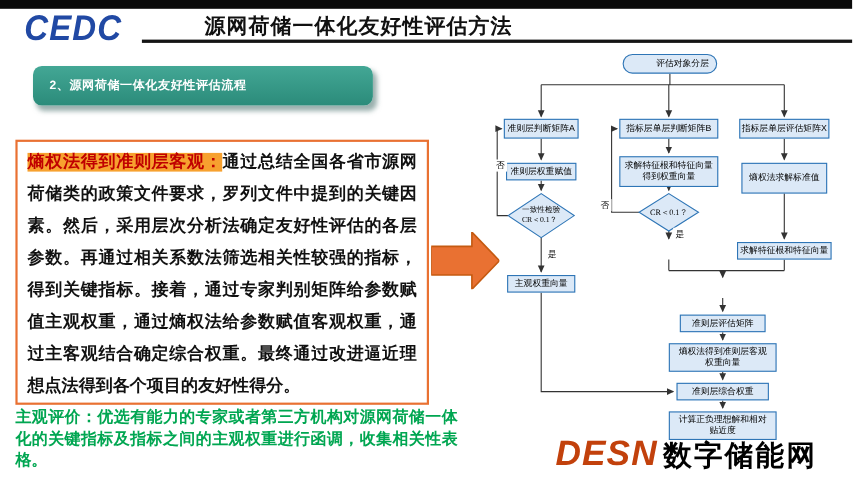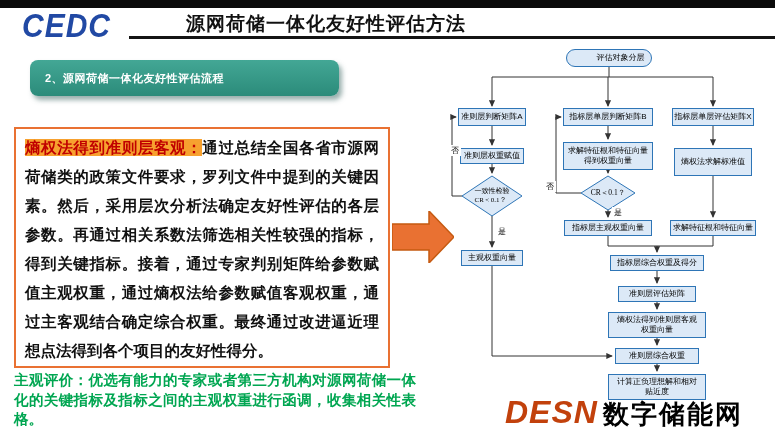--- a/index.html
+++ b/index.html
@@ -79,24 +79,22 @@
     <div class="node" style="left:10px;top:63px;width:68px;height:18px">准则层判断矩阵A</div>
     <div class="node" style="left:115px;top:63px;width:90px;height:18px">指标层单层判断矩阵B</div>
     <div class="node" style="left:224px;top:63px;width:82px;height:18px">指标层单层评估矩阵X</div>
     <div class="node" style="left:12px;top:103px;width:64px;height:16px">准则层权重赋值</div>
     <div class="node" style="left:115px;top:97px;width:90px;height:28px">求解特征根和特征向量
 得到权重向量</div>
     <div class="node" style="left:226px;top:103px;width:78px;height:28px">熵权法求解标准值</div>
     <div class="dlabel" style="left:16px;top:137px;width:56px;height:27px">一致性检验
 CR＜0.1？</div>
     <div class="dlabel" style="left:134px;top:141px;width:52px;height:13px;font-size:7.5px">CR＜0.1？</div>
-    <div class="node" style="left:116px;top:175px;width:88px;height:16px">指标层主观权重向量</div>
     <div class="node" style="left:222px;top:175px;width:86px;height:16px">求解特征根和特征向量</div>
     <div class="node" style="left:13px;top:205px;width:62px;height:16px">主观权重向量</div>
-    <div class="node" style="left:162px;top:210px;width:94px;height:16px">指标层综合权重及得分</div>
     <div class="node" style="left:170px;top:241px;width:78px;height:16px">准则层评估矩阵</div>
     <div class="node" style="left:160px;top:267px;width:98px;height:26px">熵权法得到准则层客观
 权重向量</div>
     <div class="node" style="left:167px;top:303px;width:84px;height:16px">准则层综合权重</div>
     <div class="node" style="left:160px;top:329px;width:98px;height:26px">计算正负理想解和相对
 贴近度</div>
 
     <div class="flabel" style="left:1px;top:100px;width:12px">否</div>
     <div class="flabel" style="left:96px;top:136px;width:12px">否</div>
     <div class="flabel" style="left:48px;top:181px;width:12px">是</div>

